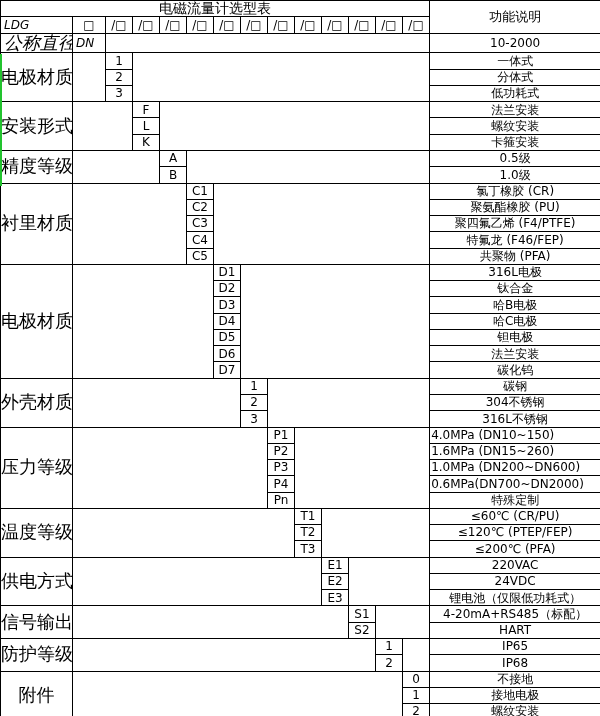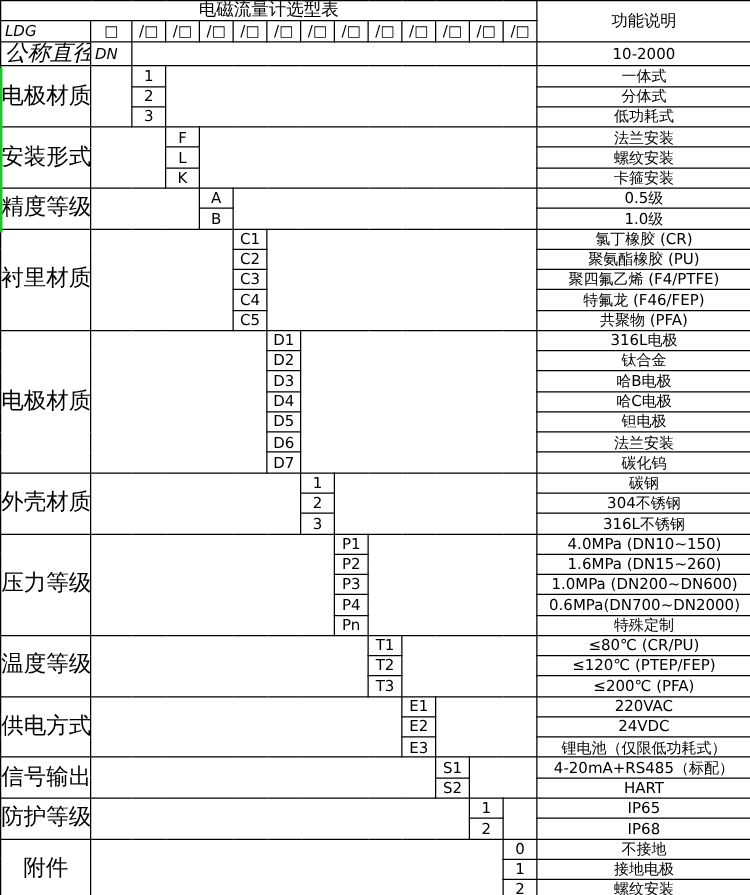--- a/index.html
+++ b/index.html
@@ -5,21 +5,21 @@
   html,body{margin:0;padding:0;background:#fff;}
   body{width:600px;height:716px;position:relative;color:#000;
        font-family:"DejaVu Sans","Liberation Sans",sans-serif;}
   table{border-collapse:collapse;table-layout:fixed;width:600px;height:716px;padding-left:16px;}
   td{border:1px solid #000;padding:0;font-size:12px;text-align:center;
      vertical-align:middle;line-height:1.05;overflow:hidden;white-space:nowrap;}
   tr{height:16.27px;}
   .title{font-size:14px;}
   .funchead{font-size:13px;font-family:Liberation Serif, serif;}
   .lt{text-align:left;padding-left:3px;font-style:italic;}
-  .fl{text-align:center;padding-left:1px;}
+  .fl{text-align:left;padding-left:1px;}
   .code{font-size:12px;}
   .cat{font-size:18px;}
   .green-mark{position:absolute;left:0;top:54px;width:2px;height:132px;
               background:#22c32e;z-index:5;}
 </style>
 </head>
 <body>
 
 <div class="green-mark"></div>
 
@@ -209,21 +209,21 @@
 <tr>
   <td class="code">Pn</td>
   <td>特殊定制</td>
 </tr>
 
 <tr>
   <td class="cat" rowspan="3">温度等级</td>
   <td rowspan="3" colspan="8"></td>
   <td class="code">T1</td>
   <td rowspan="3" colspan="4"></td>
-  <td>≤80℃ (CR/PU)</td>
+  <td>≤60℃ (CR/PU)</td>
 </tr>
 <tr>
   <td class="code">T2</td>
   <td>≤120℃ (PTEP/FEP)</td>
 </tr>
 <tr>
   <td class="code">T3</td>
   <td>≤200℃ (PFA)</td>
 </tr>
 

